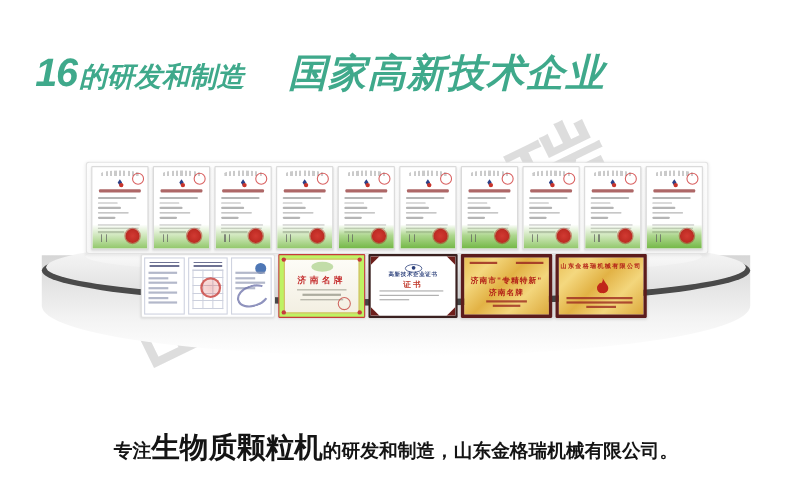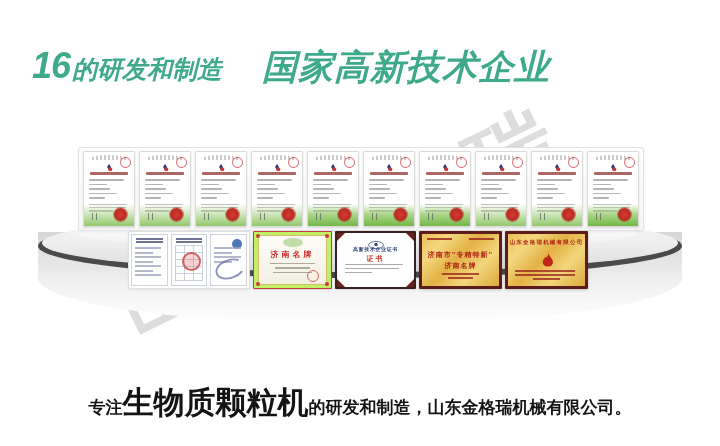--- a/index.html
+++ b/index.html
@@ -289,21 +289,21 @@
   .award.plaque.flame .p-foot2 i:nth-child(2){width:96%;}
   .award.plaque.flame .p-foot2 i:nth-child(3){width:44%;margin-left:28%;}
 
   
   .tagline{
     position:absolute;left:0;bottom:22px;width:720px;text-align:center;z-index:45;
     color:#141414;font-weight:bold;white-space:nowrap;
     font-family:"DejaVu Sans","Liberation Sans",sans-serif;
   }
   .tagline .t-sm{font-size:17px;letter-spacing:0px;}
-  .tagline .t-lg{font-size:31px;letter-spacing:0px;}
+  .tagline .t-lg{font-size:26px;letter-spacing:0px;}
 </style>
 </head>
 <body>
 
 <div id="banner">
 
   <div class="headline-row">
     <div class="headline-a">
       <span class="num">16</span>
       <span class="zh">的研发和制造</span>

